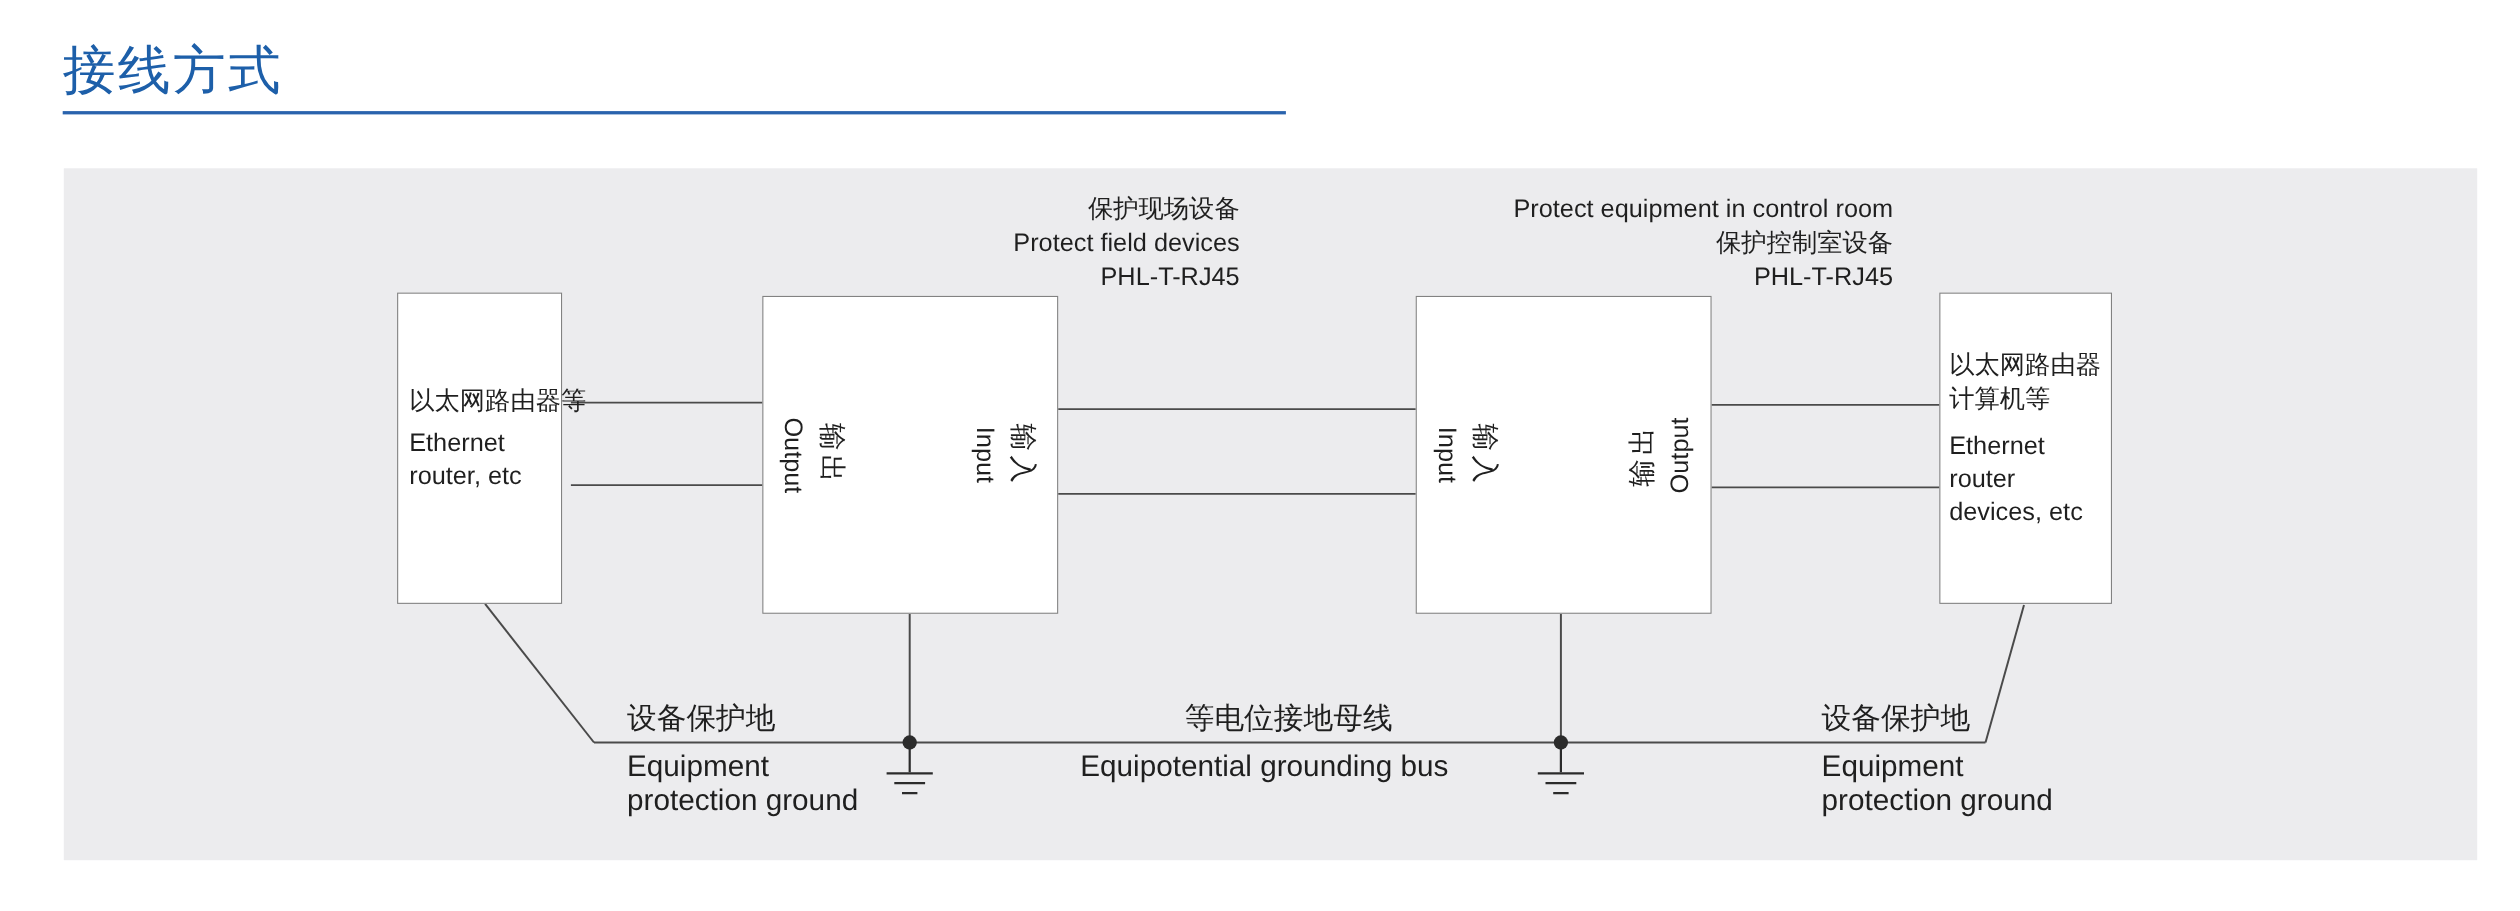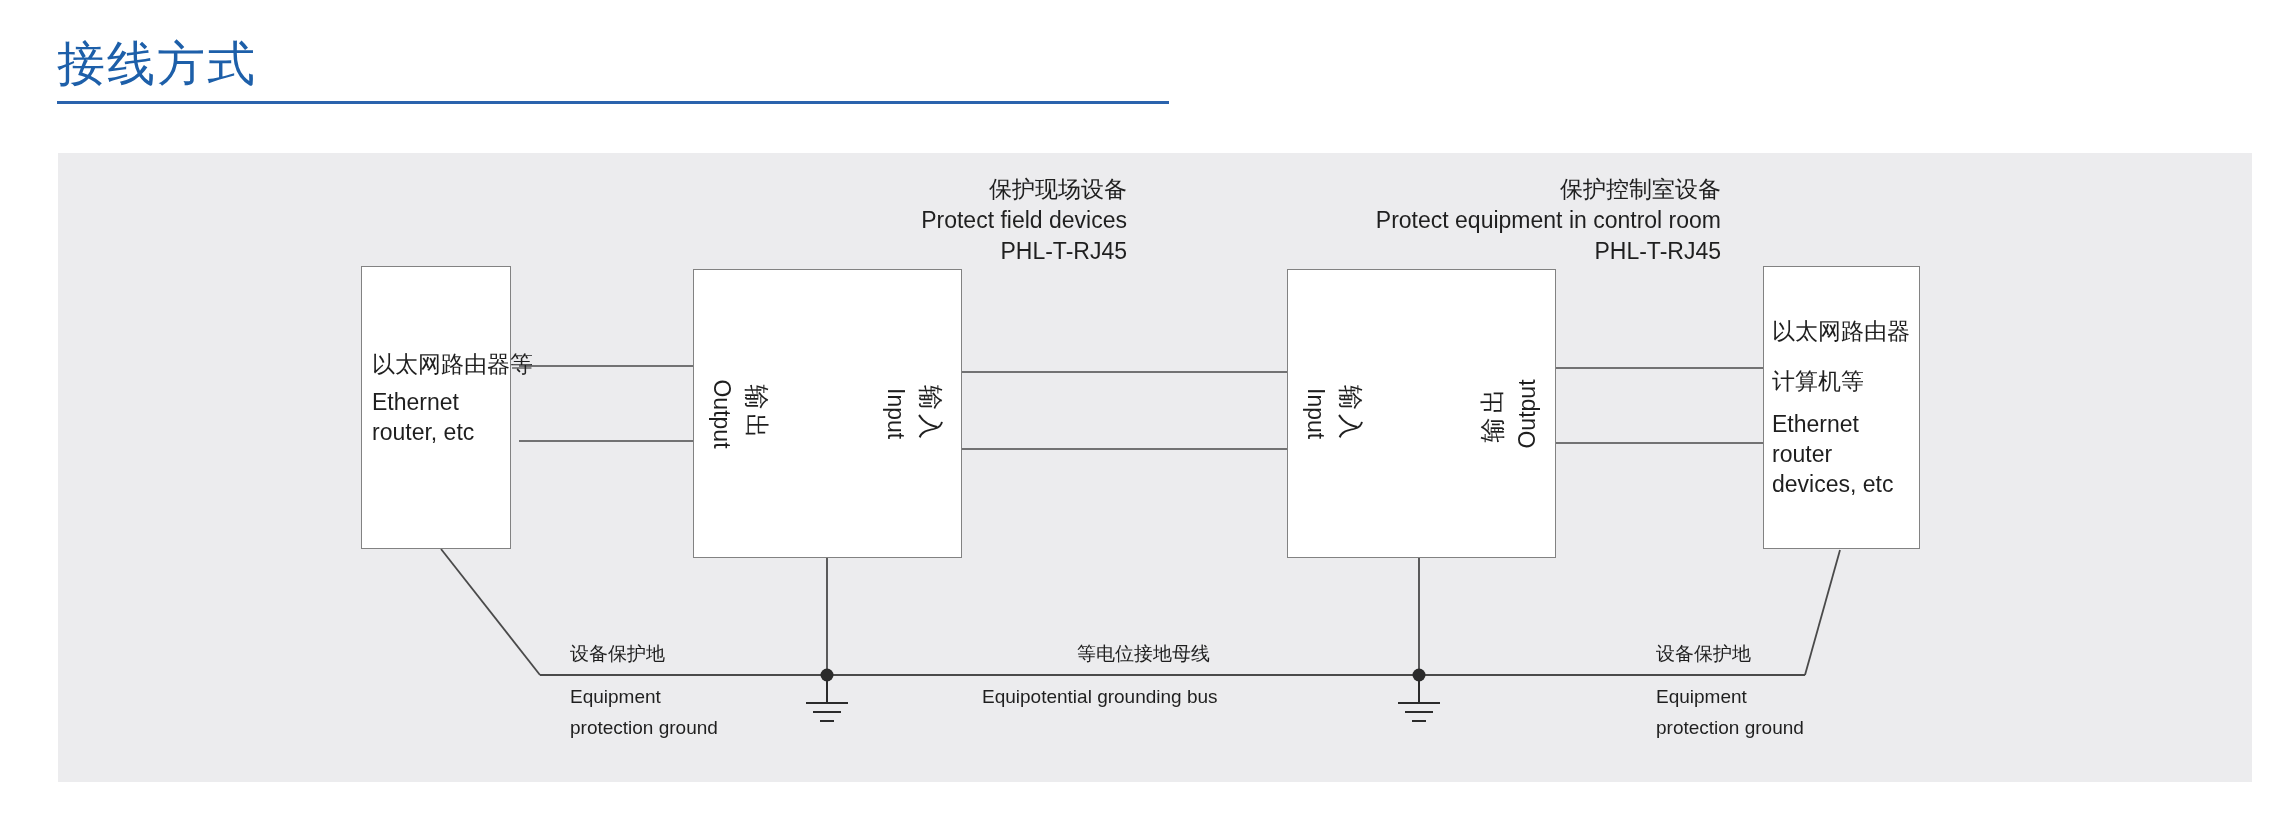--- a/index.html
+++ b/index.html
@@ -21,39 +21,39 @@
   .box { position:absolute; background:#ffffff; border:1px solid #828282; z-index:2; }
   .box-left   { left:361px;  top:266px; width:150px; height:283px; }
   .box-spd1   { left:693px;  top:269px; width:269px; height:289px; }
   .box-spd2   { left:1287px; top:269px; width:269px; height:289px; }
   .box-right  { left:1763px; top:266px; width:157px; height:283px; }
 
   .device-text { font-size:23px; line-height:30px; white-space:nowrap; }
   .box-left .device-text  { padding:82px 0 0 10px; }
   .box-right .device-text { padding:49px 0 0 8px; }
   .mt8  { margin-top:8px; }
-  .mt9  { margin-top:20px; }
+  .mt9  { margin-top:1px; }
   .mt13 { margin-top:13px; }
 
   
   .spd-header { position:absolute; top:174px; width:600px; text-align:right; font-size:23px; line-height:31px; z-index:3; }
   .spd-header-1 { left:527px; }
   .spd-header-2 { left:1121px; }
 
   
   .port { position:absolute; top:50%; transform:translateY(-50%); display:flex; gap:5px; align-items:center; }
   .port-left  { left:14px; }
   .port-right { right:14px; }
   .port.flip { transform:translateY(-50%) rotate(180deg); }
   .vp { writing-mode:vertical-rl; text-orientation:sideways; }
   .vp.en { font-size:23px; }
   .vp.zh { font-size:25px; letter-spacing:4px; }
 
   
-  .gnd { position:absolute; font-size:19px; line-height:31px; z-index:3; white-space:nowrap; }
+  .gnd { position:absolute; font-size:27px; line-height:31px; z-index:3; white-space:nowrap; }
   .gnd-left-zh  { left:570px;  top:638px; }
   .gnd-left-en  { left:570px;  top:681px; }
   .gnd-bus-zh   { left:1049px; top:638px;margin-left:28px; }
   .gnd-bus-en   { left:982px;  top:681px; }
   .gnd-right-zh { left:1656px; top:638px; }
   .gnd-right-en { left:1656px; top:681px; }
 </style>
 </head>
 <body>
 
@@ -97,22 +97,22 @@
       <line x1="1412" y1="721" x2="1426" y2="721"></line>
     </g>
   </svg>
 
   <div class="spd-header spd-header-1">
     <div>保护现场设备</div>
     <div>Protect field devices</div>
     <div>PHL-T-RJ45</div>
   </div>
   <div class="spd-header spd-header-2">
+    <div>Protect  equipment in control room</div>
     <div>保护控制室设备</div>
-    <div>Protect  equipment in control room</div>
     <div>PHL-T-RJ45</div>
   </div>
 
   <div class="box box-left">
     <div class="device-text">
       <div>以太网路由器等</div>
       <div class="mt8">Ethernet</div>
       <div>router, etc</div>
     </div>
   </div>

